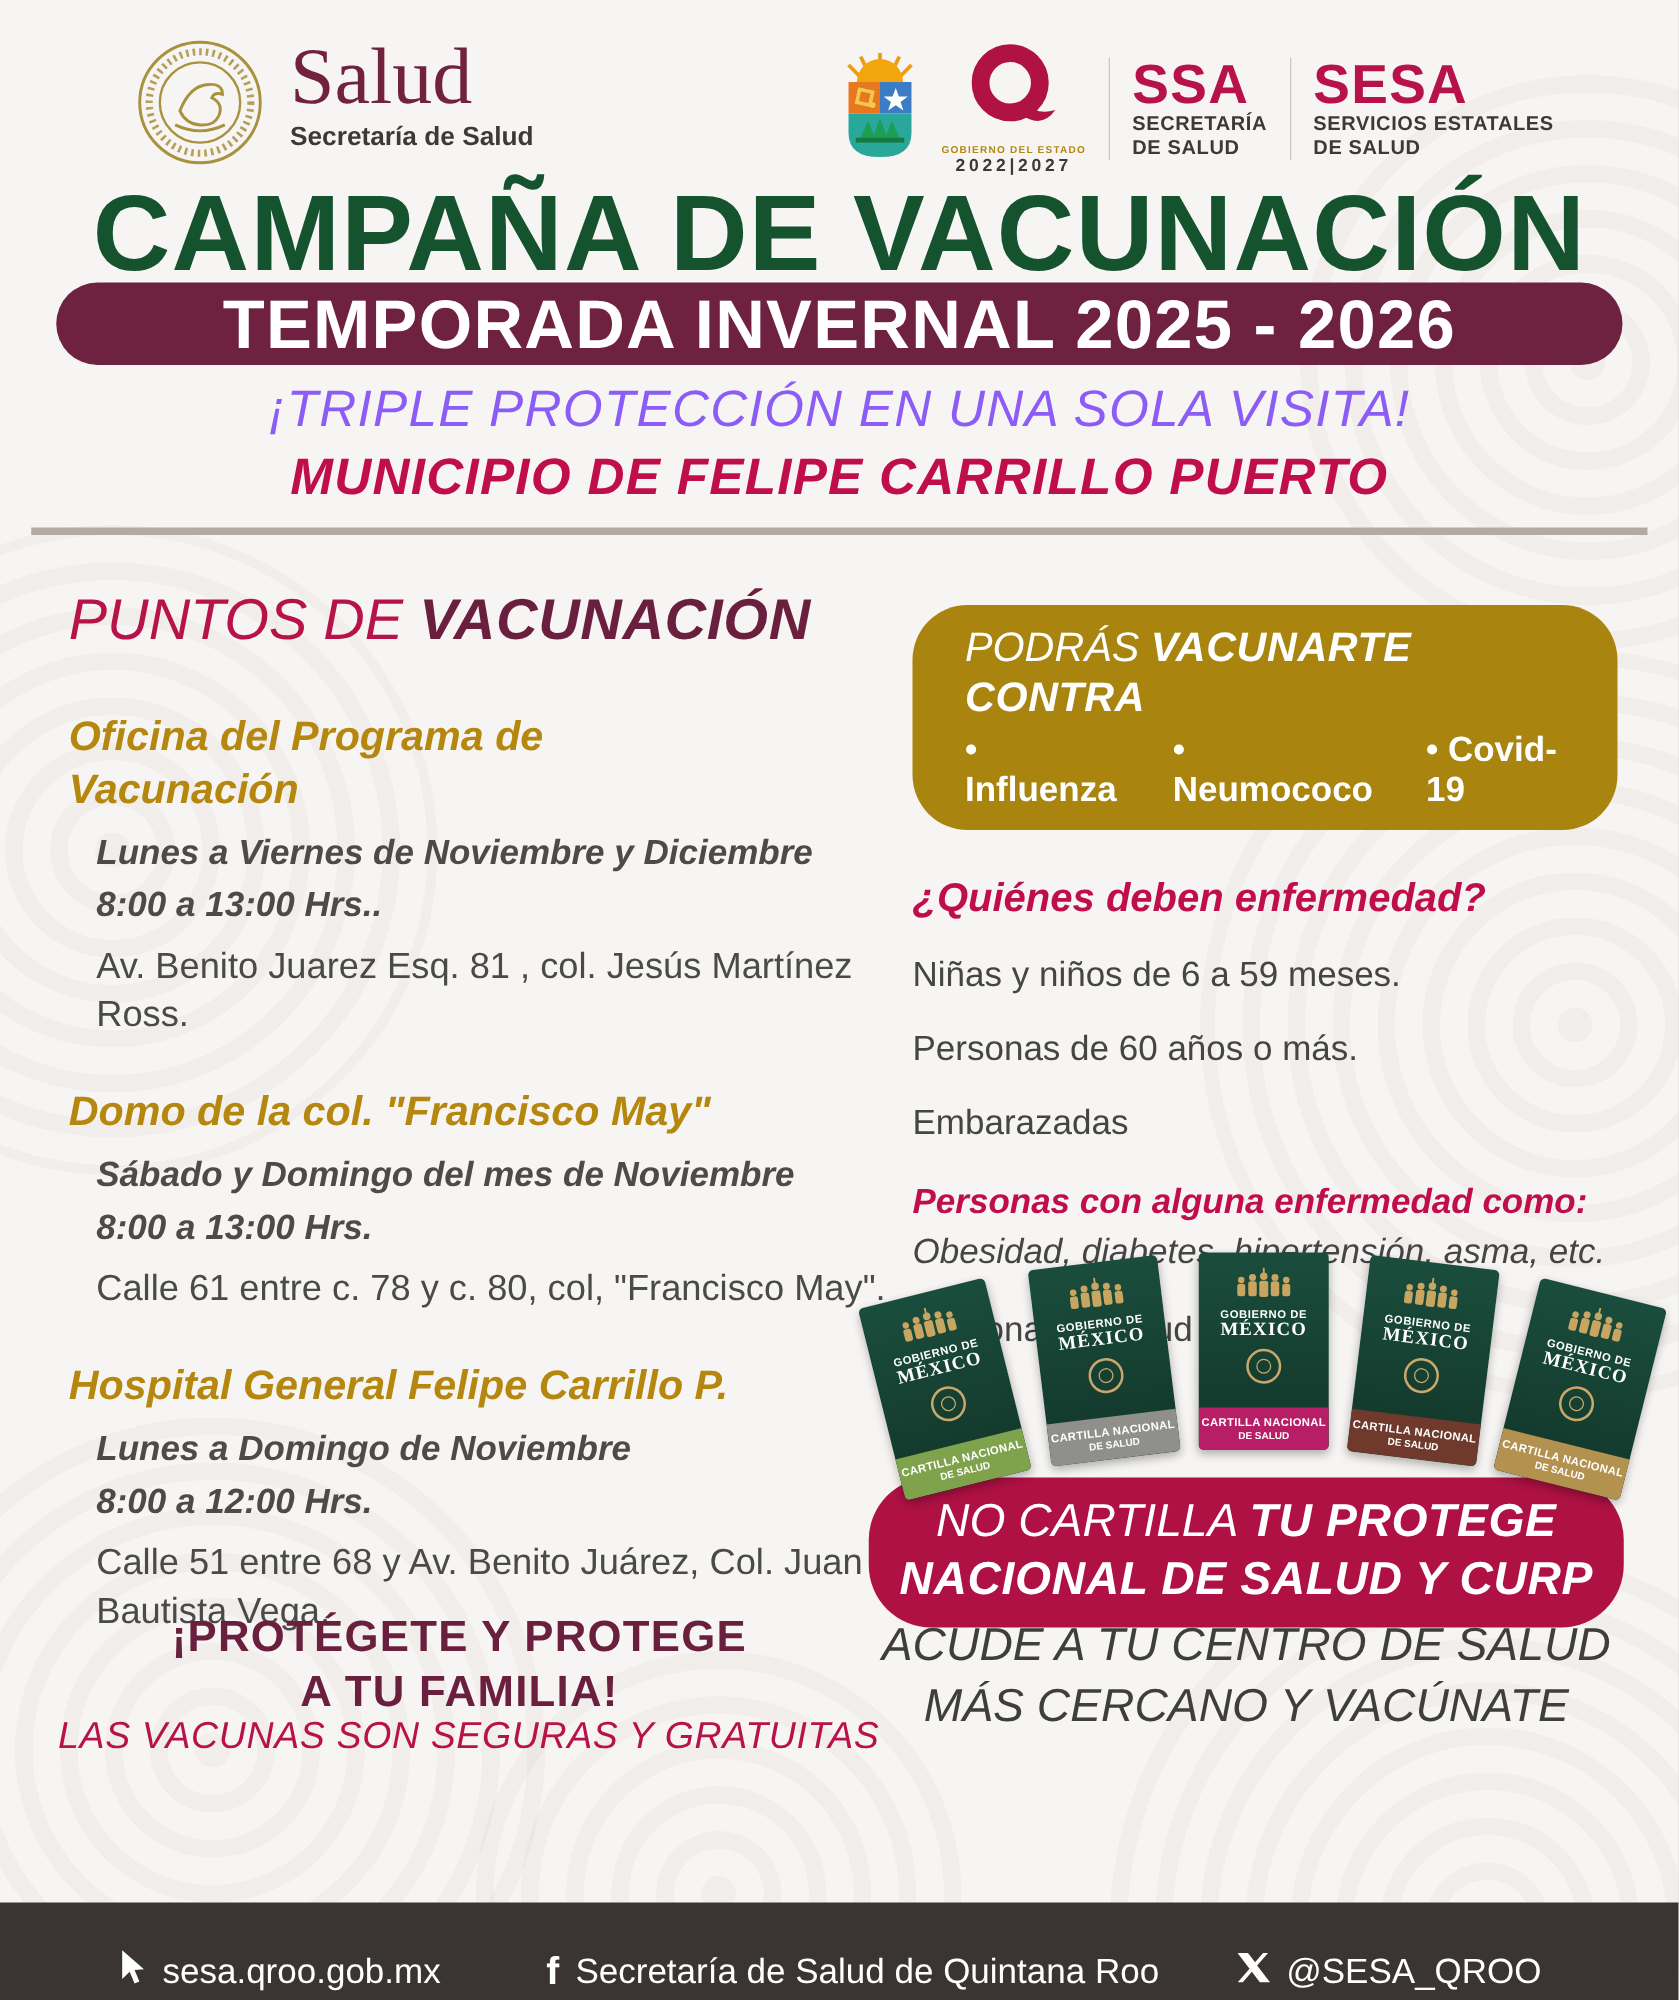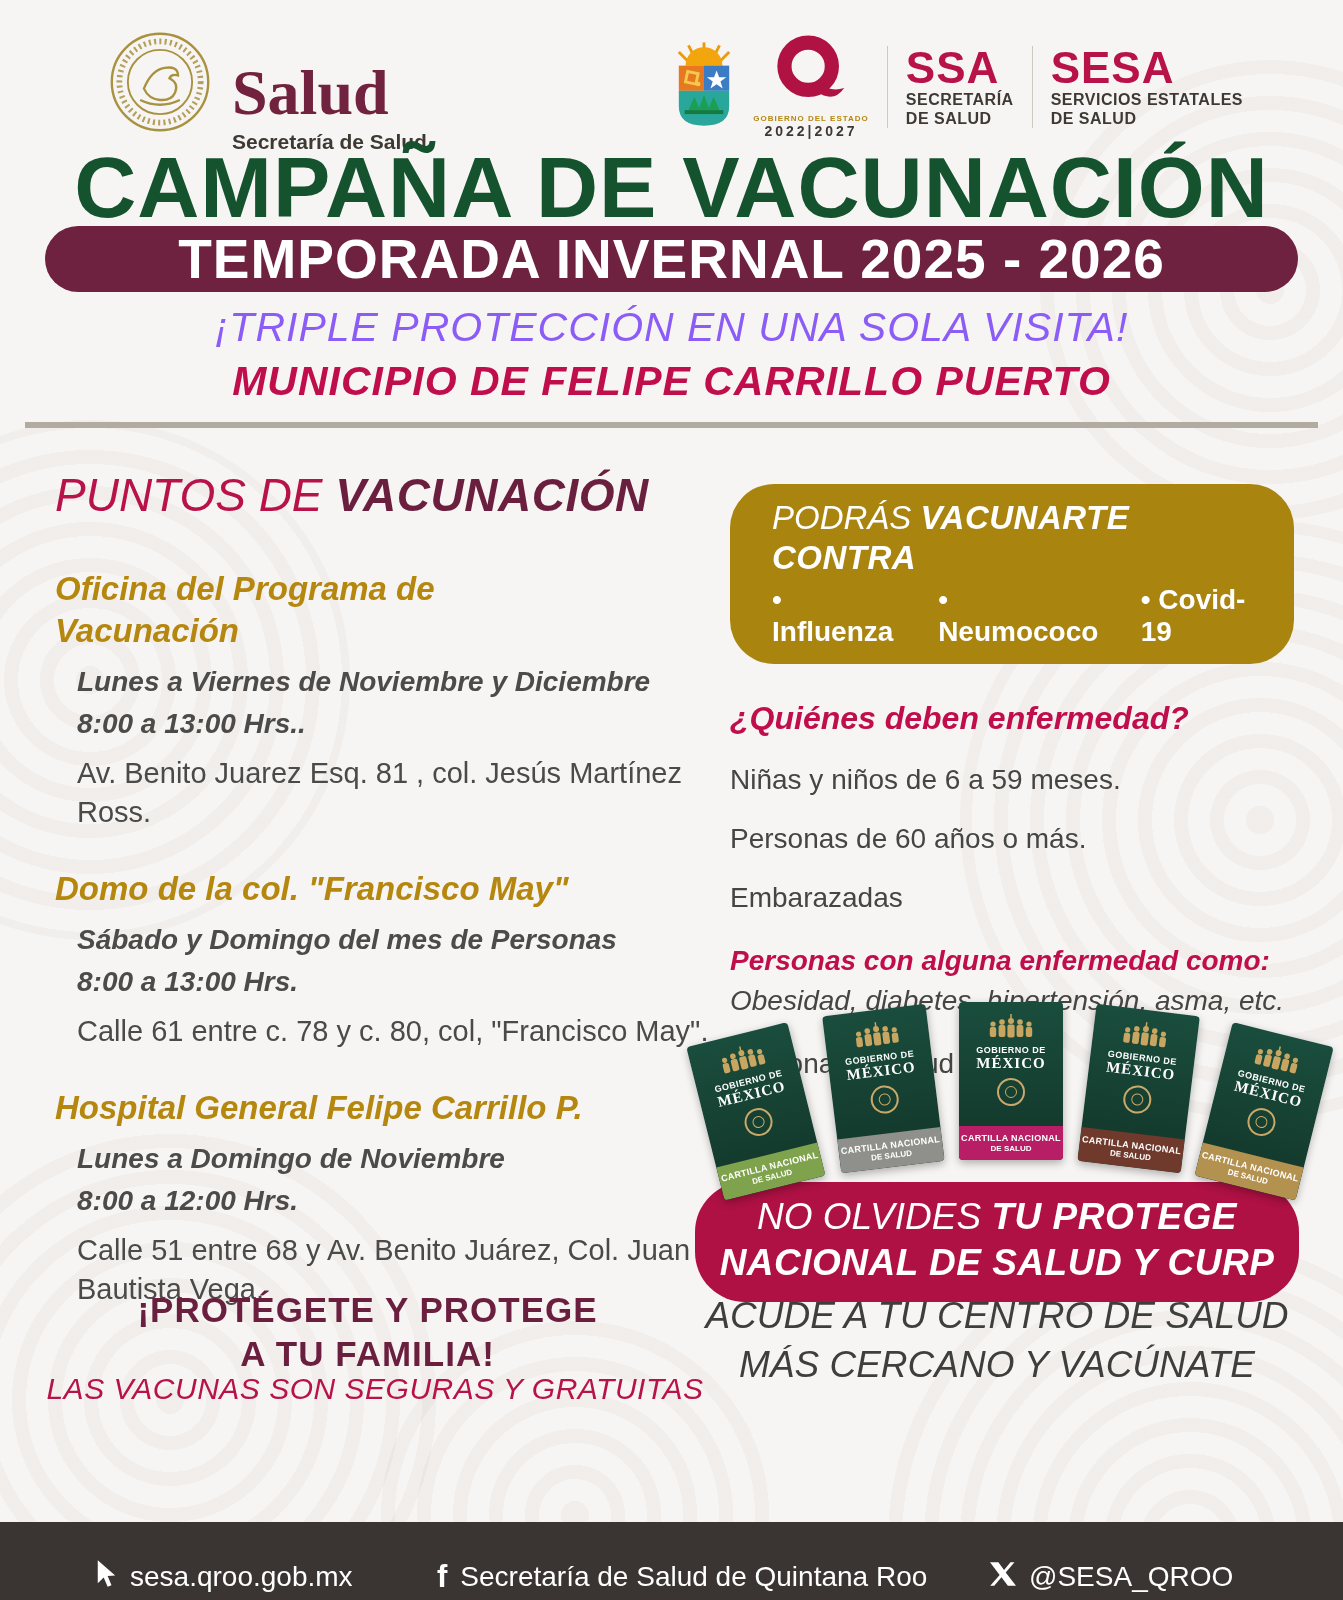--- a/index.html
+++ b/index.html
@@ -10,21 +10,21 @@
       background:repeating-radial-gradient(circle at center, rgba(120,100,90,0.05) 0 14px, transparent 14px 36px);}
   .wm1{left:1040px;top:60px;width:460px;height:460px;}
   .wm2{left:960px;top:520px;width:600px;height:600px;}
   .wm3{left:-170px;top:420px;width:520px;height:520px;}
   .wm4{left:-110px;top:1120px;width:560px;height:560px;}
   .wm5{left:880px;top:1230px;width:620px;height:620px;}
   .wm6{left:360px;top:1300px;width:430px;height:430px;}
 
   
   .header-left{position:absolute;left:108px;top:30px;display:flex;align-items:flex-start;gap:20px;}
-  .salud-wordmark{font-family:"Liberation Serif",serif;font-weight:bold;font-size:64px;line-height:62px;color:#70223f;margin-top:32px;}
+  .salud-wordmark{font-family:"Liberation Serif",serif;font-weight:normal;font-size:64px;line-height:62px;color:#70223f;}
   .salud-sub{font-size:21px;font-weight:bold;color:#3e3934;margin-top:6px;}
   .header-right{position:absolute;right:100px;top:34px;display:flex;align-items:center;gap:18px;}
   .vdiv{width:1px;height:82px;background:#cdc8c2;}
   .qlogo-block{display:flex;flex-direction:column;align-items:center;}
   .q-caption1{font-size:8px;font-weight:bold;letter-spacing:1px;color:#b5870e;margin-top:2px;}
   .q-caption2{font-size:14px;font-weight:bold;letter-spacing:3px;color:#3e3934;}
   .acro-block{display:flex;flex-direction:column;}
   .acro{font-size:44px;font-weight:800;line-height:44px;color:#b8124a;letter-spacing:1px;}
   .acro-line{font-size:16px;font-weight:bold;color:#3e3934;line-height:19px;letter-spacing:0.5px;}
 
@@ -195,21 +195,21 @@
 
     <div class="point">
       <h3 class="point-name narrow">Oficina del Programa de Vacunación</h3>
       <div class="point-days">Lunes a Viernes de Noviembre y Diciembre</div>
       <div class="point-hours">8:00 a 13:00 Hrs..</div>
       <div class="point-addr">Av. Benito Juarez Esq. 81 , col. Jesús Martínez Ross.</div>
     </div>
 
     <div class="point">
       <h3 class="point-name">Domo de la col. "Francisco May"</h3>
-      <div class="point-days">Sábado y Domingo del mes de Personas</div>
+      <div class="point-days">Sábado y Domingo del mes de Noviembre</div>
       <div class="point-hours">8:00 a 13:00 Hrs.</div>
       <div class="point-addr">Calle 61 entre c. 78 y c. 80, col, "Francisco May".</div>
     </div>
 
     <div class="point">
       <h3 class="point-name">Hospital General Felipe Carrillo P.</h3>
       <div class="point-days">Lunes a Domingo de Noviembre</div>
       <div class="point-hours">8:00 a 12:00 Hrs.</div>
       <div class="point-addr">Calle 51 entre 68 y Av. Benito Juárez, Col. Juan Bautista Vega.</div>
     </div>
@@ -356,21 +356,21 @@
       <div class="bk-name">MÉXICO</div>
       <div class="bk-seal"></div>
       <div class="bk-band" style="background:#b3914f">
         <span class="l1">CARTILLA NACIONAL</span>
         <span class="l2">DE SALUD</span>
       </div>
     </div>
   </div>
 
   <div class="reminder-banner">
-    <div><span class="light">NO OLVIDES </span><span class="bold">TU PROTEGE</span></div>
+    <div><span class="light">NO CARTILLA </span><span class="bold">TU PROTEGE</span></div>
     <div class="bold">NACIONAL DE SALUD Y CURP</div>
   </div>
   <div class="acude">
     <div>ACUDE A TU CENTRO DE SALUD</div>
     <div>MÁS CERCANO Y VACÚNATE</div>
   </div>
 
   <div class="footer">
     <div class="f-item f-web">
       <span>

